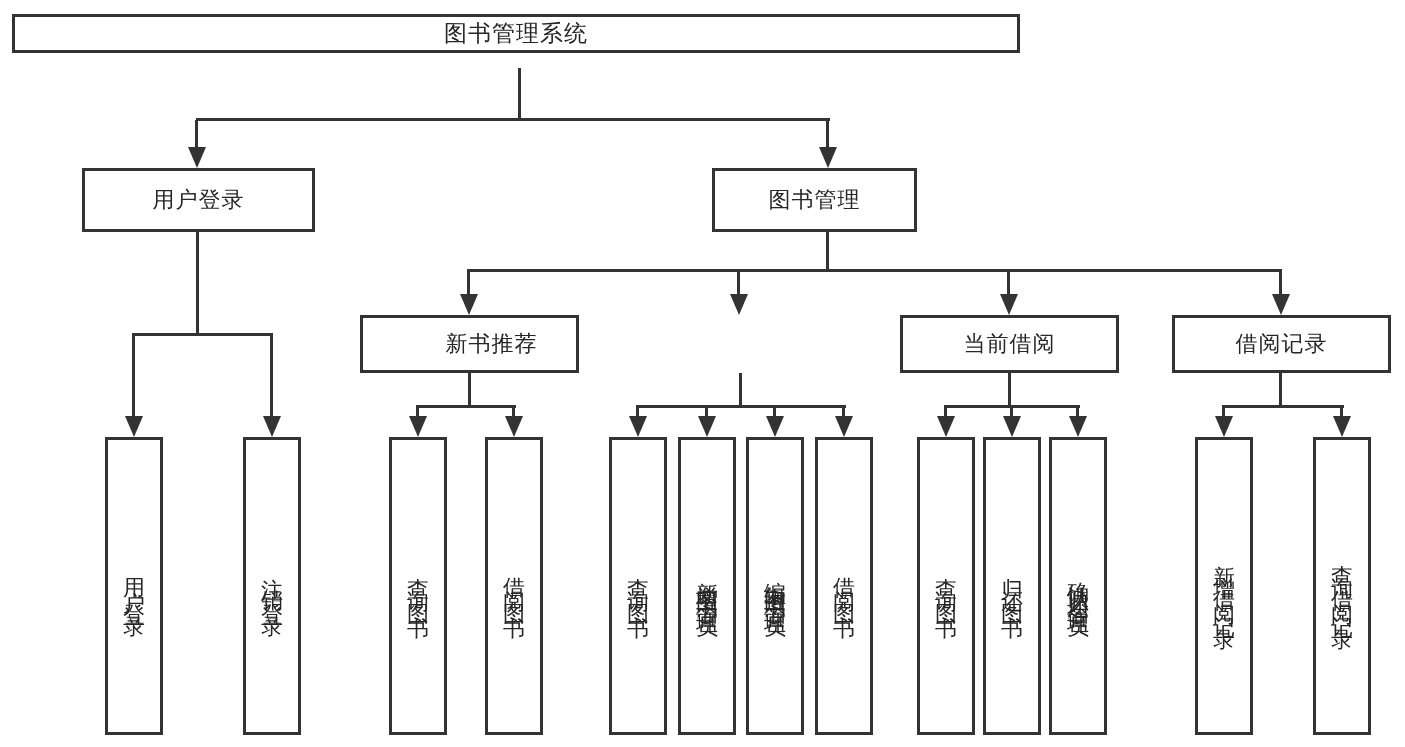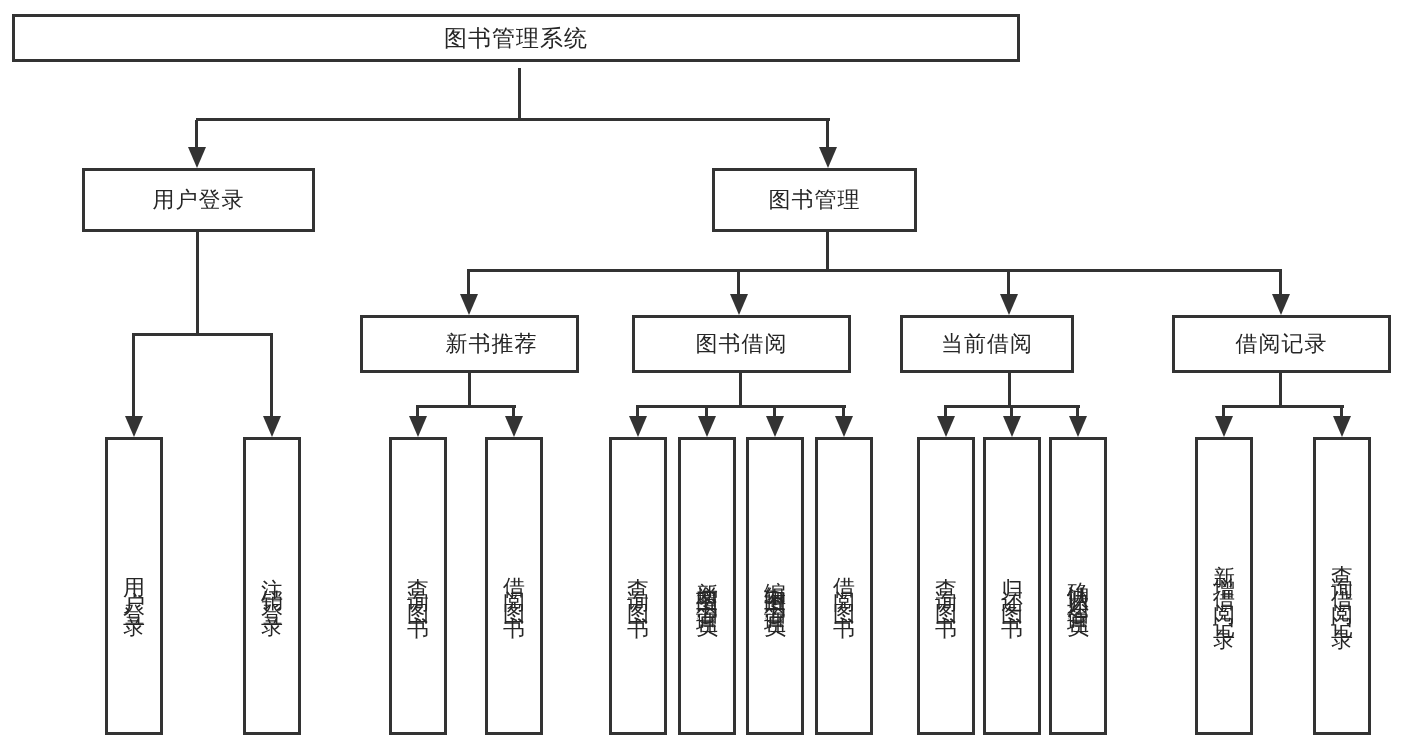--- a/index.html
+++ b/index.html
@@ -74,38 +74,35 @@
     letter-spacing:1px;
     z-index:5;
     white-space:nowrap;
   }
 </style>
 </head>
 <body>
 
 <div class="stage">
 
-  <div class="box root" style="left:12px;top:14px;width:1008px;height:48px;">
+  <div class="box root" style="left:12px;top:14px;width:1008px;height:39px;">
     <span>图书管理系统</span>
   </div>
 
   <div class="box" style="left:82px;top:168px;width:233px;height:64px;">
     <span>用户登录</span>
   </div>
   <div class="box" style="left:712px;top:168px;width:205px;height:64px;">
     <span>图书管理</span>
   </div>
 
   <div class="box" style="left:360px;top:315px;width:219px;height:58px;padding-left:44px;">
     <span>新书推荐</span>
   </div>
-  <div class="box" style="left:632px;top:315px;width:219px;height:58px;">
-    <span>图书借阅</span>
-  </div>
-  <div class="box" style="left:900px;top:315px;width:174px;height:58px;">
+  <div class="box" style="left:900px;top:315px;width:219px;height:58px;">
     <span>当前借阅</span>
   </div>
   <div class="box" style="left:1172px;top:315px;width:219px;height:58px;">
     <span>借阅记录</span>
   </div>
 
   <div class="vbox" style="left:105px;top:437px;width:58px;height:298px;">
     <span>用户登录</span>
   </div>
   <div class="vbox" style="left:243px;top:437px;width:58px;height:298px;">

